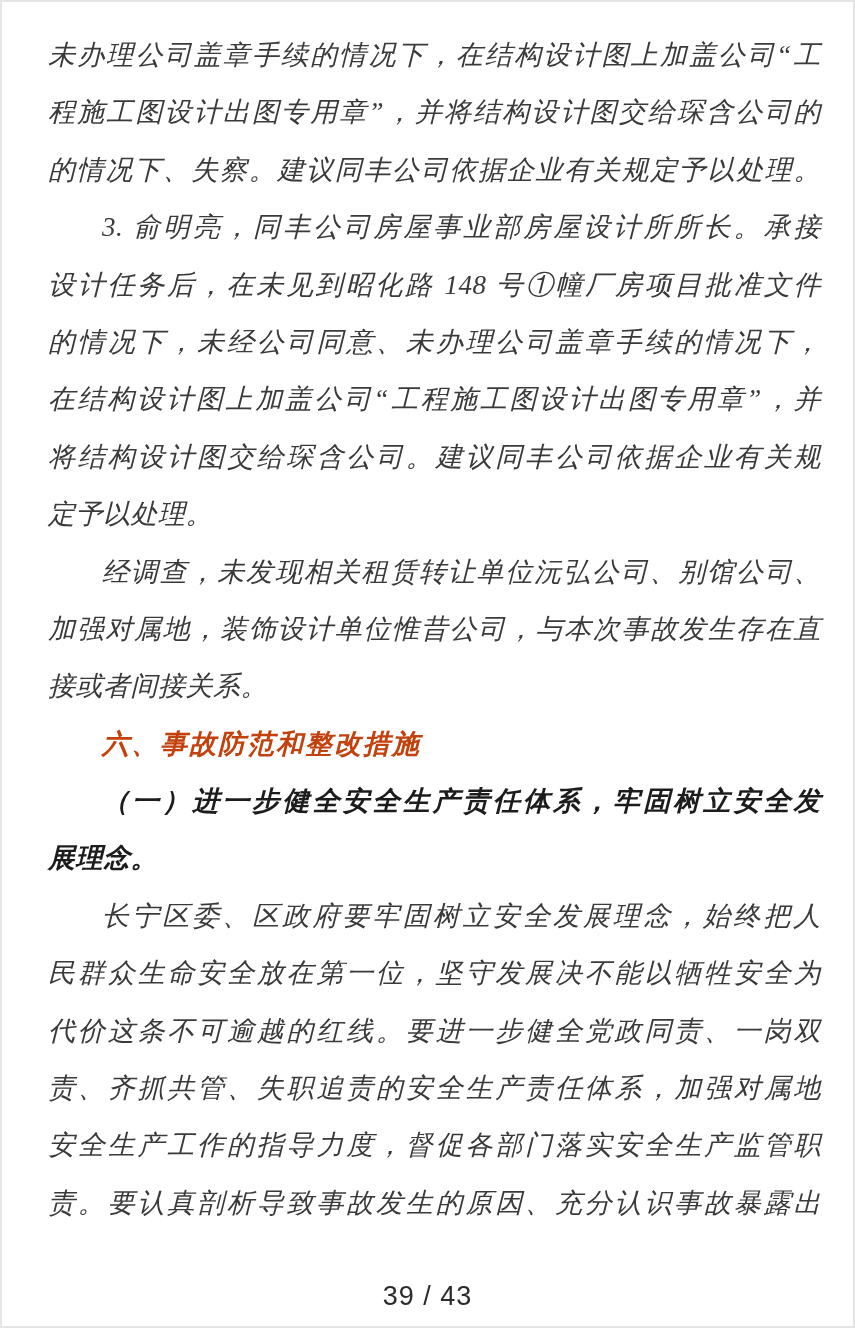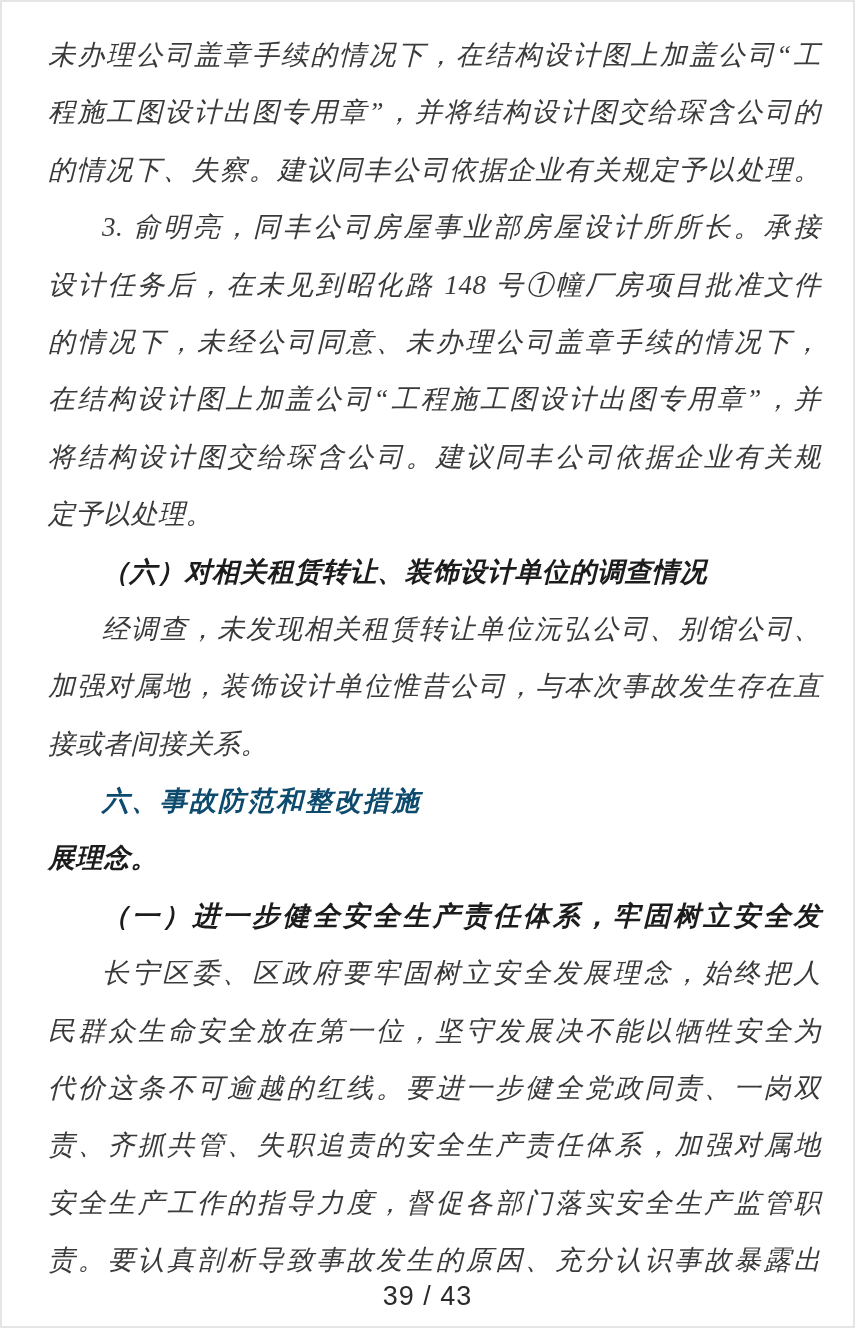--- a/index.html
+++ b/index.html
@@ -42,21 +42,21 @@
   }
   
   .hk {
     font-weight: bold;
     color: #1c1c1c;
   }
   
   .hh {
     font-weight: bold;
     font-family: "Liberation Sans", "DejaVu Sans", sans-serif;
-    color: #0c4a6e;
+    color: #c2410c;
     letter-spacing: 2px;
   }
   .footer {
     position: absolute;
     left: 0;
     right: 0;
     bottom: 14px;
     text-align: center;
     font-family: "Liberation Sans", "DejaVu Sans", sans-serif;
     font-size: 27px;
@@ -71,27 +71,26 @@
   <div class="content">
     <div class="line fill">未办理公司盖章手续的情况下，在结构设计图上加盖公司“工</div>
     <div class="line fill">程施工图设计出图专用章”，并将结构设计图交给琛含公司的</div>
     <div class="line fill">的情况下、失察。建议同丰公司依据企业有关规定予以处理。</div>
     <div class="line fill ind">3. 俞明亮，同丰公司房屋事业部房屋设计所所长。承接</div>
     <div class="line fill">设计任务后，在未见到昭化路 148 号①幢厂房项目批准文件</div>
     <div class="line fill">的情况下，未经公司同意、未办理公司盖章手续的情况下，</div>
     <div class="line fill">在结构设计图上加盖公司“工程施工图设计出图专用章”，并</div>
     <div class="line fill">将结构设计图交给琛含公司。建议同丰公司依据企业有关规</div>
     <div class="line">定予以处理。</div>
-    <div class="line hk ind">（六）对相关租赁转让、装饰设计单位的调查情况</div>
     <div class="line fill ind">经调查，未发现相关租赁转让单位沅弘公司、别馆公司、</div>
     <div class="line fill">加强对属地，装饰设计单位惟昔公司，与本次事故发生存在直</div>
     <div class="line">接或者间接关系。</div>
     <div class="line hh ind">六、事故防范和整改措施</div>
+    <div class="line hk fill ind">（一）进一步健全安全生产责任体系，牢固树立安全发</div>
     <div class="line hk">展理念。</div>
-    <div class="line hk fill ind">（一）进一步健全安全生产责任体系，牢固树立安全发</div>
     <div class="line fill ind">长宁区委、区政府要牢固树立安全发展理念，始终把人</div>
     <div class="line fill">民群众生命安全放在第一位，坚守发展决不能以牺牲安全为</div>
     <div class="line fill">代价这条不可逾越的红线。要进一步健全党政同责、一岗双</div>
     <div class="line fill">责、齐抓共管、失职追责的安全生产责任体系，加强对属地</div>
     <div class="line fill">安全生产工作的指导力度，督促各部门落实安全生产监管职</div>
     <div class="line fill">责。要认真剖析导致事故发生的原因、充分认识事故暴露出</div>
   </div>
 
   <div class="footer">39 / 43</div>
 </div>

